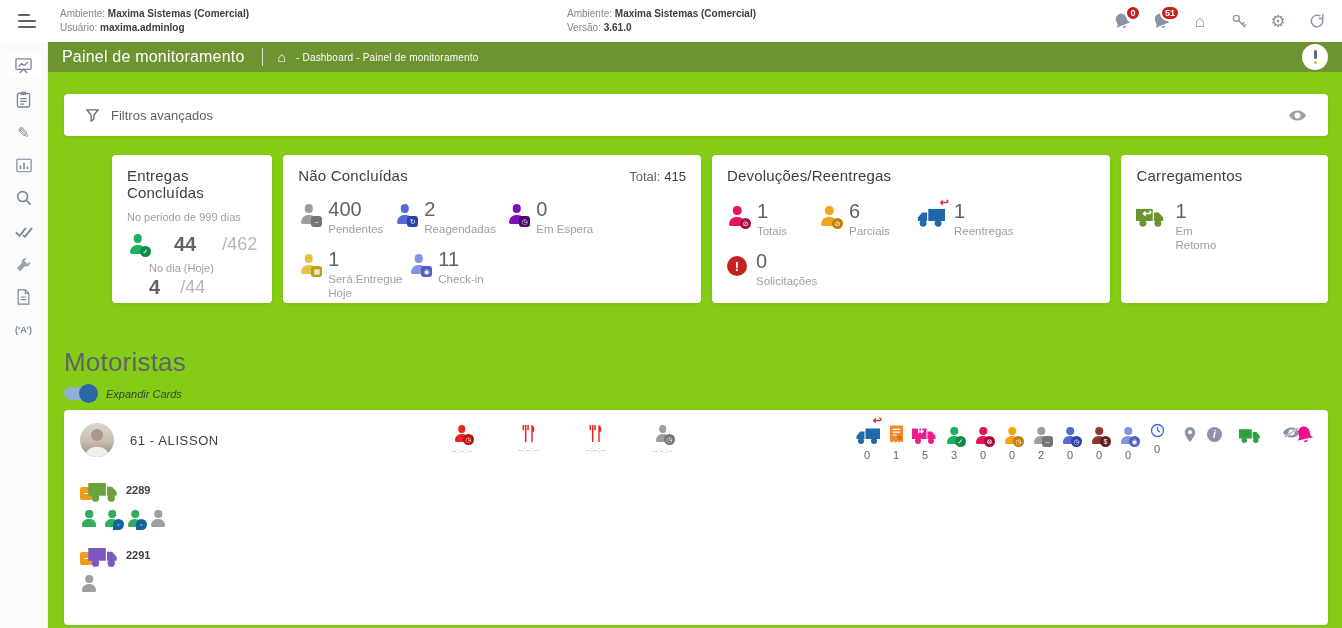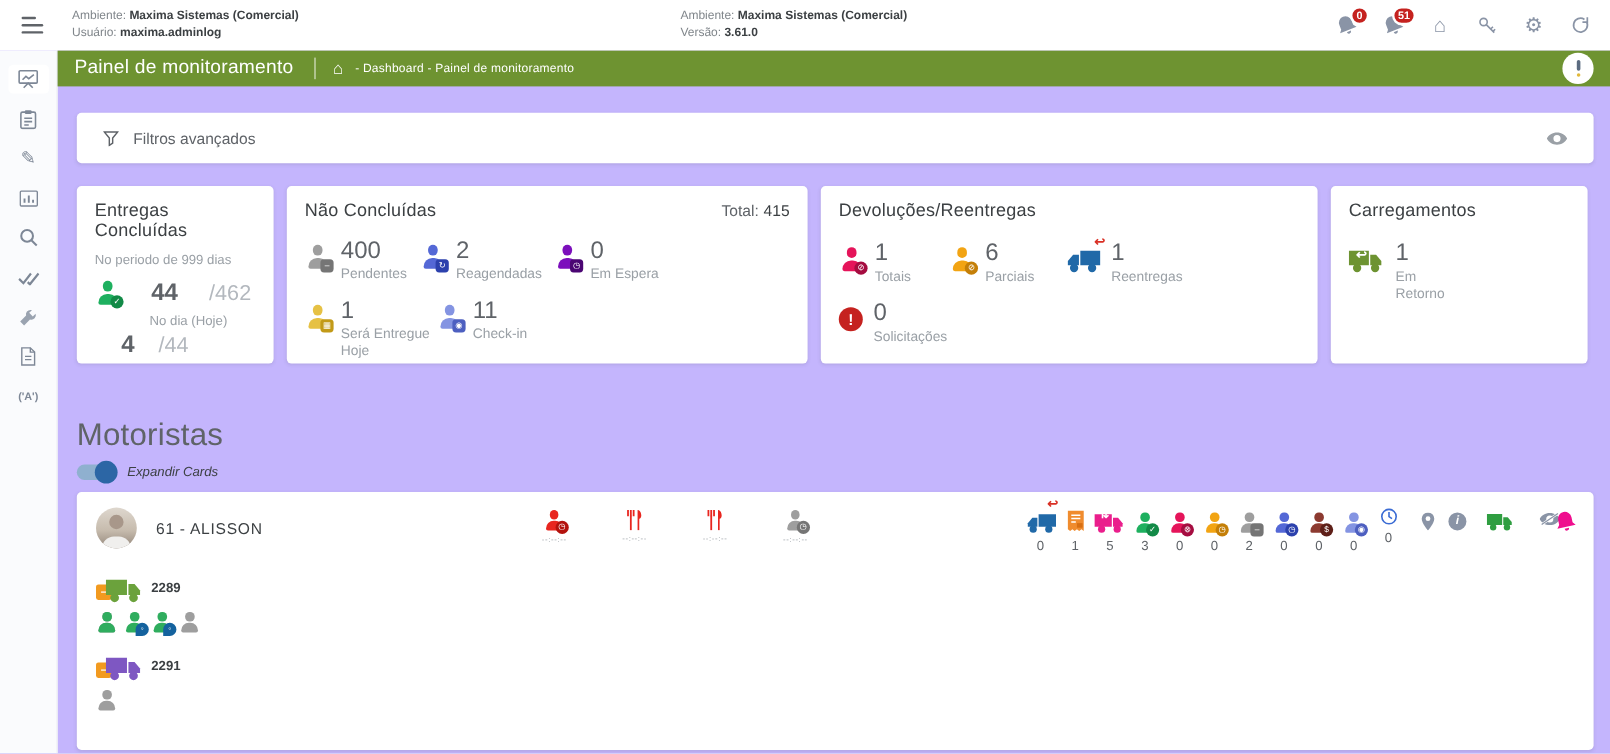--- a/index.html
+++ b/index.html
@@ -1,18 +1,18 @@
 <!DOCTYPE html>
 <html><head>
 <meta charset="utf-8">
 <style>
   * { margin:0; padding:0; box-sizing:border-box; }
   html,body { width:1342px; height:628px; }
   body { font-family:"Liberation Sans", sans-serif; background:#eef0f4; overflow:hidden; }
-  .app { position:relative; width:1342px; height:628px; background:#c4b5fd; overflow:hidden; }
+  .app { position:relative; width:1342px; height:628px; background:#84cc16; overflow:hidden; }
 
   
   .tophdr { position:absolute; top:0; left:0; right:0; height:42px; background:#fff; display:flex; align-items:center; z-index:6; }
   .burger { width:20px; height:14px; margin-left:18px; display:flex; flex-direction:column; justify-content:space-between; cursor:pointer; }
   .burger span { height:2px; background:#5f6368; border-radius:1px; }
   .burger span:nth-child(1){ width:12px; }
   .burger span:nth-child(2){ width:18px; }
   .burger span:nth-child(3){ width:18px; }
   .envblk { margin-left:22px; font-size:10px; color:#80868b; line-height:14px; }
   .envblk b { color:#3c4043; font-weight:bold; }
@@ -40,32 +40,32 @@
   .sbitem .glyph { font-size:15px; color:#7d8796; line-height:1; }
   .sbitem .antenna { font-size:9px; font-weight:bold; letter-spacing:0; color:#7d8796; }
 
   
   .main { position:absolute; top:72px; left:48px; right:0; bottom:0; padding:0 14px 0 16px; overflow:hidden; }
 
   .filterbar { margin-top:22px; height:42px; background:#fff; border-radius:4px; box-shadow:0 1px 3px rgba(60,64,67,.12); display:flex; align-items:center; padding:0 22px; }
   .filterbar .flabel { font-size:13px; color:#5f6368; margin-left:12px; }
   .filterbar .spacer { flex:1; }
 
-  .cardsrow { margin-top:19px; display:flex; gap:11px; }
+  .cardsrow { margin-top:19px; display:flex; gap:11px;margin-left:48px; }
   .card { background:#fff; border-radius:4px; box-shadow:0 1px 3px rgba(60,64,67,.12); height:148px; padding:12px 15px; position:relative; }
   .card .ctitle { font-size:15px; color:#3c4043; letter-spacing:.2px; }
   .card1 { width:164px; }
   .card2 { width:434px; }
   .card3 { width:414px; }
   .card4 { width:214px; }
   .subt { font-size:11px; color:#9aa0a6; margin-top:10px; }
   .bigrow { display:flex; align-items:center; gap:26px; margin-top:10px; }
   .bigval { font-size:20px; color:#5f6368; font-weight:bold; }
   .bigtot { font-size:18px; color:#b3b8be; }
-  .dayrow { margin-top:6px; padding-left:22px;text-align:center; }
+  .dayrow { margin-top:6px; padding-left:22px; }
   .c2head { display:flex; align-items:baseline; }
   .c2head .totlbl { margin-left:auto; font-size:13px; color:#5f6368; }
   .c2head .totval { font-size:13px; color:#3c4043; font-weight:normal; margin-left:4px; }
   .statgrid { display:flex; flex-wrap:wrap; margin-top:14px; }
   .stat { display:flex; gap:9px; margin-bottom:12px; }
   .stat .sicon { margin-top:6px; flex:none; }
   .statval { font-size:20px; color:#5f6368; }
   .statlbl { font-size:11.5px; color:#9aa0a6; margin-top:1px; line-height:14px; }
   .w1{width:96px}.w2{width:112px}.w3{width:104px}.w4{width:110px}
   .d1{width:92px}.d2{width:96px}.d3{width:112px}.d4{width:100px}

